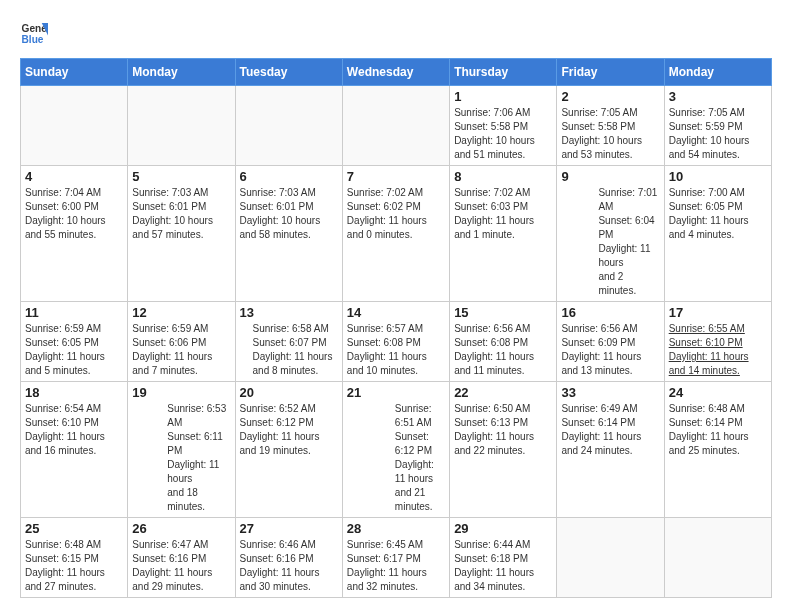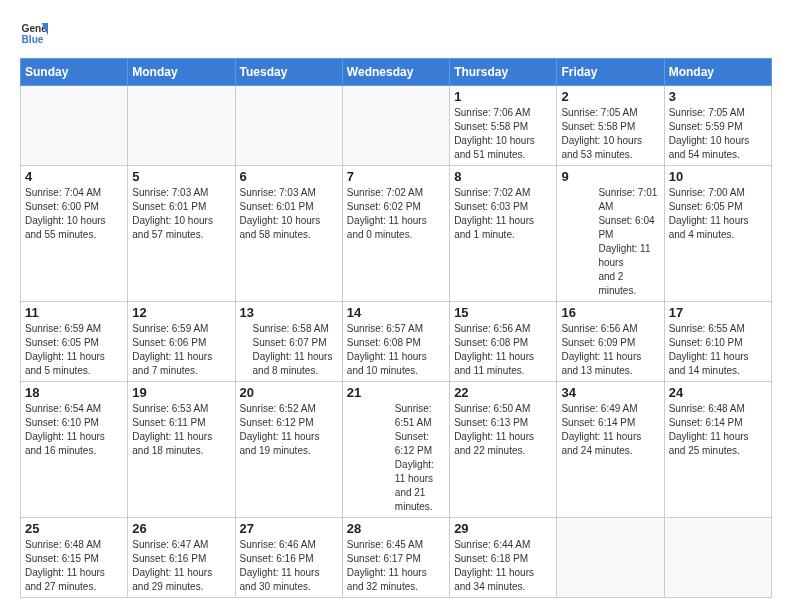--- a/index.html
+++ b/index.html
@@ -220,37 +220,37 @@
         </td>
         <td>
           <div class="day-num">16</div>
           <div class="day-info" style="white-space: pre-line;">Sunrise: 6:56 AM
 Sunset: 6:09 PM
 Daylight: 11 hours
 and 13 minutes.</div>
         </td>
         <td>
           <div class="day-num">17</div>
-          <div class="day-info" style="white-space: pre-line;">Sunrise: 6:55 AM
+          <div class="day-info" style="white-space: pre-line; text-decoration: underline;">Sunrise: 6:55 AM
 Sunset: 6:10 PM
 Daylight: 11 hours
 and 14 minutes.</div>
         </td>
       </tr>
       <tr>
         <td>
           <div class="day-num">18</div>
           <div class="day-info" style="white-space: pre-line;">Sunrise: 6:54 AM
 Sunset: 6:10 PM
 Daylight: 11 hours
 and 16 minutes.</div>
         </td>
         <td>
           <div class="day-num">19</div>
-          <div class="day-info" style="white-space: pre-line;">Sunrise: 6:53 AM
+          <div class="day-info" style="white-space: pre-line; margin-left: 35px;">Sunrise: 6:53 AM
 Sunset: 6:11 PM
 Daylight: 11 hours
 and 18 minutes.</div>
         </td>
         <td>
           <div class="day-num">20</div>
           <div class="day-info" style="white-space: pre-line;">Sunrise: 6:52 AM
 Sunset: 6:12 PM
 Daylight: 11 hours
 and 19 minutes.</div>
@@ -263,21 +263,21 @@
 and 21 minutes.</div>
         </td>
         <td>
           <div class="day-num">22</div>
           <div class="day-info" style="white-space: pre-line;">Sunrise: 6:50 AM
 Sunset: 6:13 PM
 Daylight: 11 hours
 and 22 minutes.</div>
         </td>
         <td>
-          <div class="day-num">34</div>
+          <div class="day-num">33</div>
           <div class="day-info" style="white-space: pre-line;">Sunrise: 6:49 AM
 Sunset: 6:14 PM
 Daylight: 11 hours
 and 24 minutes.</div>
         </td>
         <td>
           <div class="day-num">24</div>
           <div class="day-info" style="white-space: pre-line;">Sunrise: 6:48 AM
 Sunset: 6:14 PM
 Daylight: 11 hours

